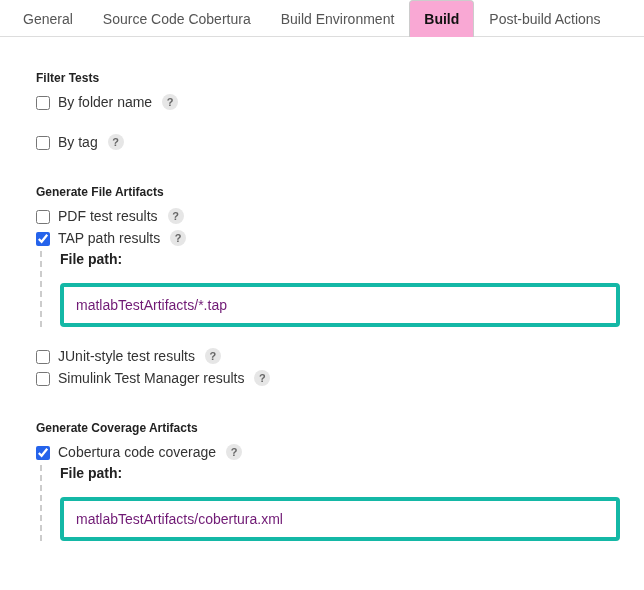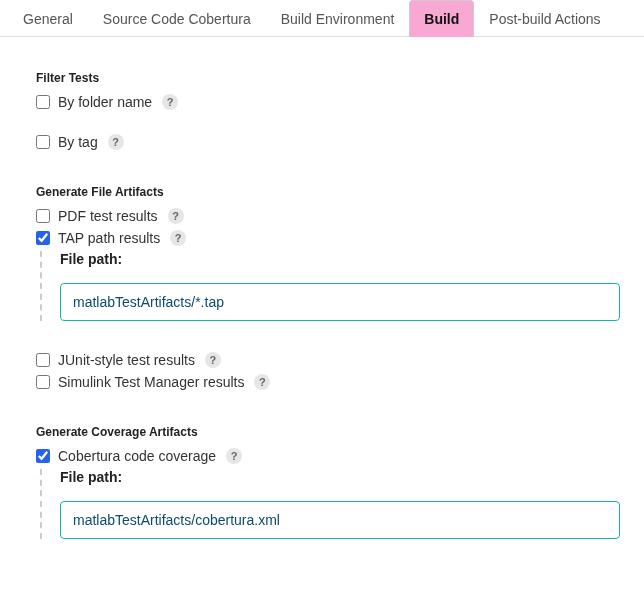--- a/index.html
+++ b/index.html
@@ -40,21 +40,21 @@
     }
     .section-title {
       font-weight: 700;
       color: #222;
       margin-top: 14px;
       margin-bottom: 6px;
       font-size: 12px;
     }
     .checkbox-row {
       display: flex;
-      align-items: center;
+      align-items: flex-end;
       gap: 8px;
       padding: 3px 0;
     }
     .checkbox-row input[type="checkbox"] {
       width: 14px;
       height: 14px;
       accent-color: #2563eb;
       cursor: pointer;
     }
     .checkbox-row label {
@@ -73,36 +73,35 @@
       font-size: 11px;
       font-weight: 600;
       cursor: pointer;
       margin-left: 2px;
     }
     .indent-block {
       margin-left: 4px;
       border-left: 2px dashed #ccc;
       padding-left: 18px;
       margin-top: 2px;
-      margin-bottom: 10px;
     }
     .field-label {
       font-weight: 700;
       color: #222;
       margin-bottom: 6px;
       margin-top: 2px;
     }
     .text-input {
       width: 100%;
       max-width: 570px;
       padding: 10px 12px;
-      border: 1px solid #14b8a6;
+      border: 4px solid #14b8a6;
       border-radius: 4px;
       font-size: 14px;
-      color: #0c4a6e;
+      color: #701a75;
       font-family: inherit;
     }
     .gap { height: 18px; }
     .gap-sm { height: 10px; }
   </style>
 </head>
 <body>
 
 <div class="tabs">
   <div class="tab">General</div>

